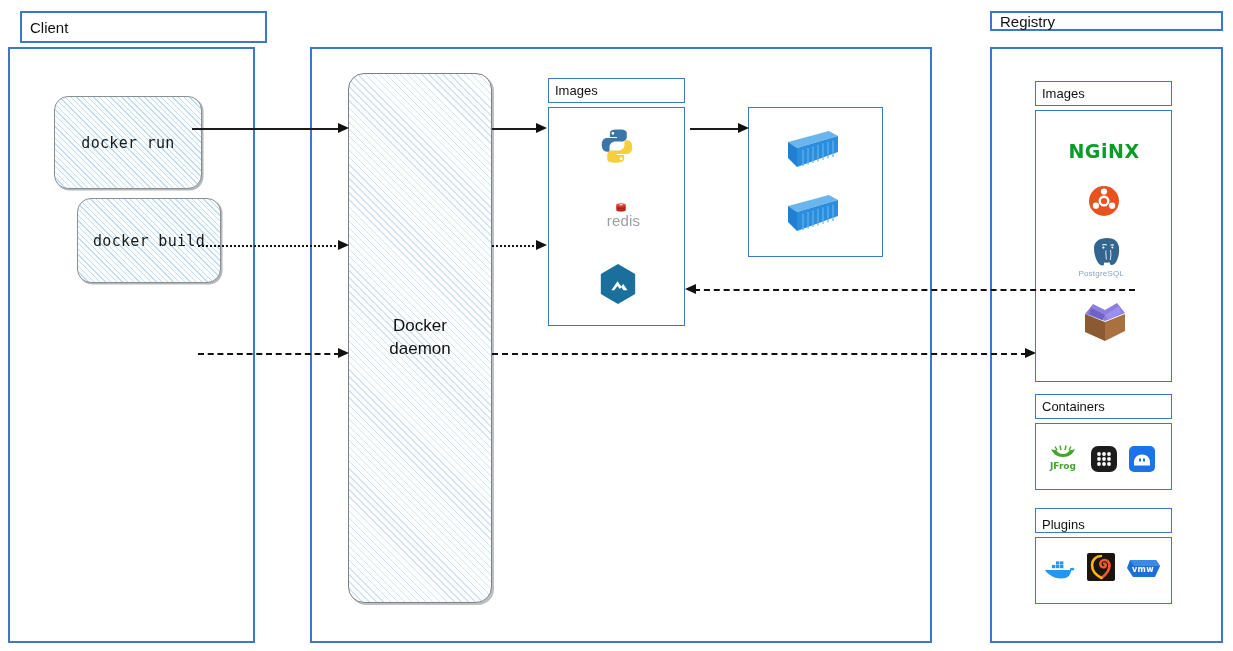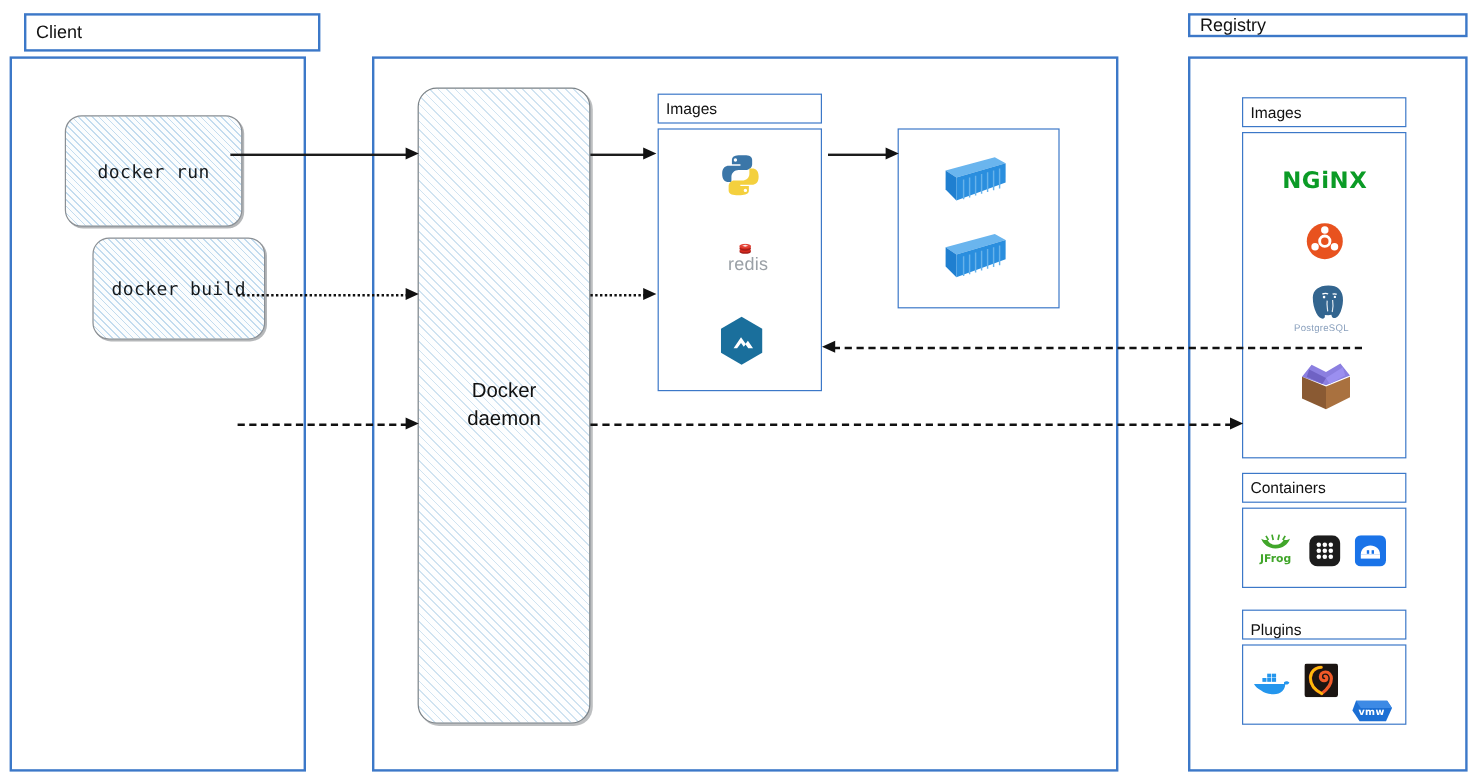--- a/index.html
+++ b/index.html
@@ -269,21 +269,21 @@
   </div>
 
   <div class="ico" style="left:1087px;top:553px;width:28px;height:28px;">
     <svg width="28" height="28" viewBox="0 0 28 28">
       <rect x="0" y="0" width="28" height="28" rx="2" fill="#1b1512"></rect>
       <path d="M14 3c-5 0-9 4-9 9 0 6 4.5 10.5 9.5 13 4-3 8-7 8-12.5 0-3-2-5.5-5-5.5-2.5 0-4.2 1.8-4.2 4 0 1.9 1.4 3.3 3.1 3.3 1.3 0 2.3-.9 2.3-2.1 0-1-.7-1.7-1.6-1.7" fill="none" stroke="#f05a28" stroke-width="2.6" stroke-linecap="round"></path>
       <path d="M14 3c-5 0-9 4-9 9 0 6 4.5 10.5 9.5 13" fill="none" stroke="#fbbc09" stroke-width="2.2" stroke-linecap="round"></path>
     </svg>
   </div>
 
-  <div class="ico" style="left:1124px;top:580px;width:38px;height:26px;">
+  <div class="ico" style="left:1124px;top:556px;width:38px;height:26px;">
     <svg width="38" height="26" viewBox="0 0 38 26" style="position:absolute">
       <path d="M6 4h26l4 6-5 11H9L3 12z" fill="#1c6fd4"></path>
       <path d="M6 4h26l4 6H10z" fill="#3d8ae5"></path>
     </svg>
     <span class="vmw-word" style="position:relative;">vmw</span>
   </div>
 
   <div class="edge solid" style="left:192px;top:128px;width:148px;"></div>
   <div class="arrowhead right" style="left:338px;top:122.5px;"></div>
 

